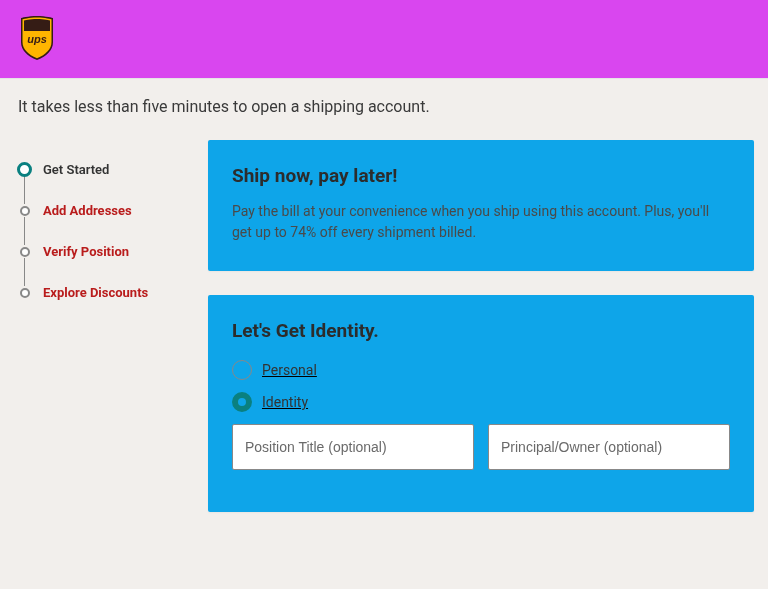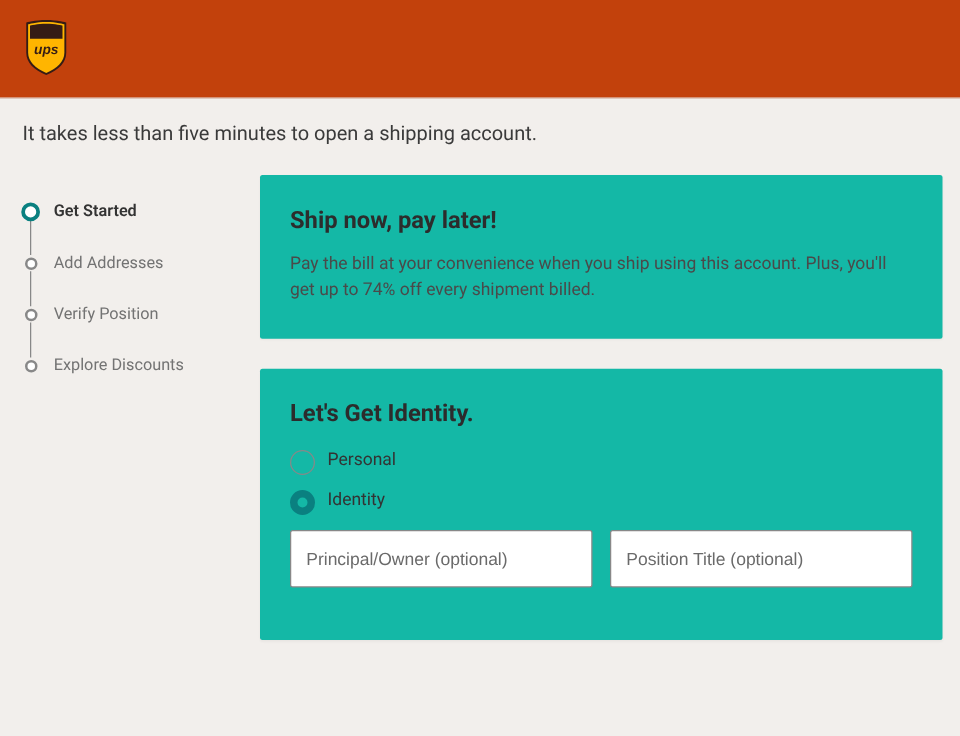--- a/index.html
+++ b/index.html
@@ -8,21 +8,21 @@
       padding: 0;
     }
     body {
       font-family: -apple-system, BlinkMacSystemFont, "Segoe UI", Roboto, Arial, sans-serif;
       background: #f2efec;
       width: 768px;
       height: 589px;
       overflow: hidden;
     }
     .header {
-      background: #c2410c;
+      background: #d946ef;
       padding: 16px 18px 14px;
       border-bottom: 1px solid #e5e5e5;
     }
     .logo {
       width: 38px;
       height: 44px;
     }
     .subtitle {
       padding: 18px 18px 6px;
       font-size: 16px;
@@ -77,31 +77,32 @@
       bottom: -1px;
       width: 1px;
       background: #888;
       z-index: 1;
     }
     .step:last-child .step-line {
       display: none;
     }
     .step-label {
       font-size: 13px;
-      color: #737373;
+      color: #b91c1c;
+      font-weight: bold;
     }
     .step-label.current {
       color: #333;
       font-weight: 600;
     }
     .main {
       flex: 1;
     }
     .card {
-      background: #14b8a6;
+      background: #0ea5e9;
       padding: 24px 24px 28px;
       margin-bottom: 24px;
       border-radius: 2px;
       box-shadow: 0 1px 2px rgba(0,0,0,0.04);
     }
     .card h2 {
       font-size: 19px;
       font-weight: 700;
       color: #2c2c2c;
       margin-bottom: 14px;
@@ -109,22 +110,24 @@
     .card p {
       font-size: 14px;
       color: #4a4a4a;
       line-height: 1.5;
     }
     .radio-group {
       margin-top: 18px;
     }
     .radio-option {
       display: flex;
+      align-items: center;
       margin-bottom: 12px;
       cursor: pointer;
+      text-decoration: underline;
     }
     .radio-circle {
       width: 20px;
       height: 20px;
       border: 1px solid #888;
       border-radius: 50%;
       margin-right: 10px;
       display: flex;
       align-items: center;
       justify-content: center;
@@ -220,20 +223,20 @@
           <span class="radio-label">Personal</span>
         </div>
         <div class="radio-option">
           <div class="radio-circle selected"></div>
           <span class="radio-label">Identity</span>
         </div>
       </div>
 
       <div class="form-fields">
         <div class="input-row">
+          <input class="input-field" type="text" placeholder="Position Title (optional)" style="">
           <input class="input-field" type="text" placeholder="Principal/Owner (optional)" style="">
-          <input class="input-field" type="text" placeholder="Position Title (optional)" style="">
         </div>
       </div>
     </div>
 
   </div>
 </div>
 
 </body></html>

